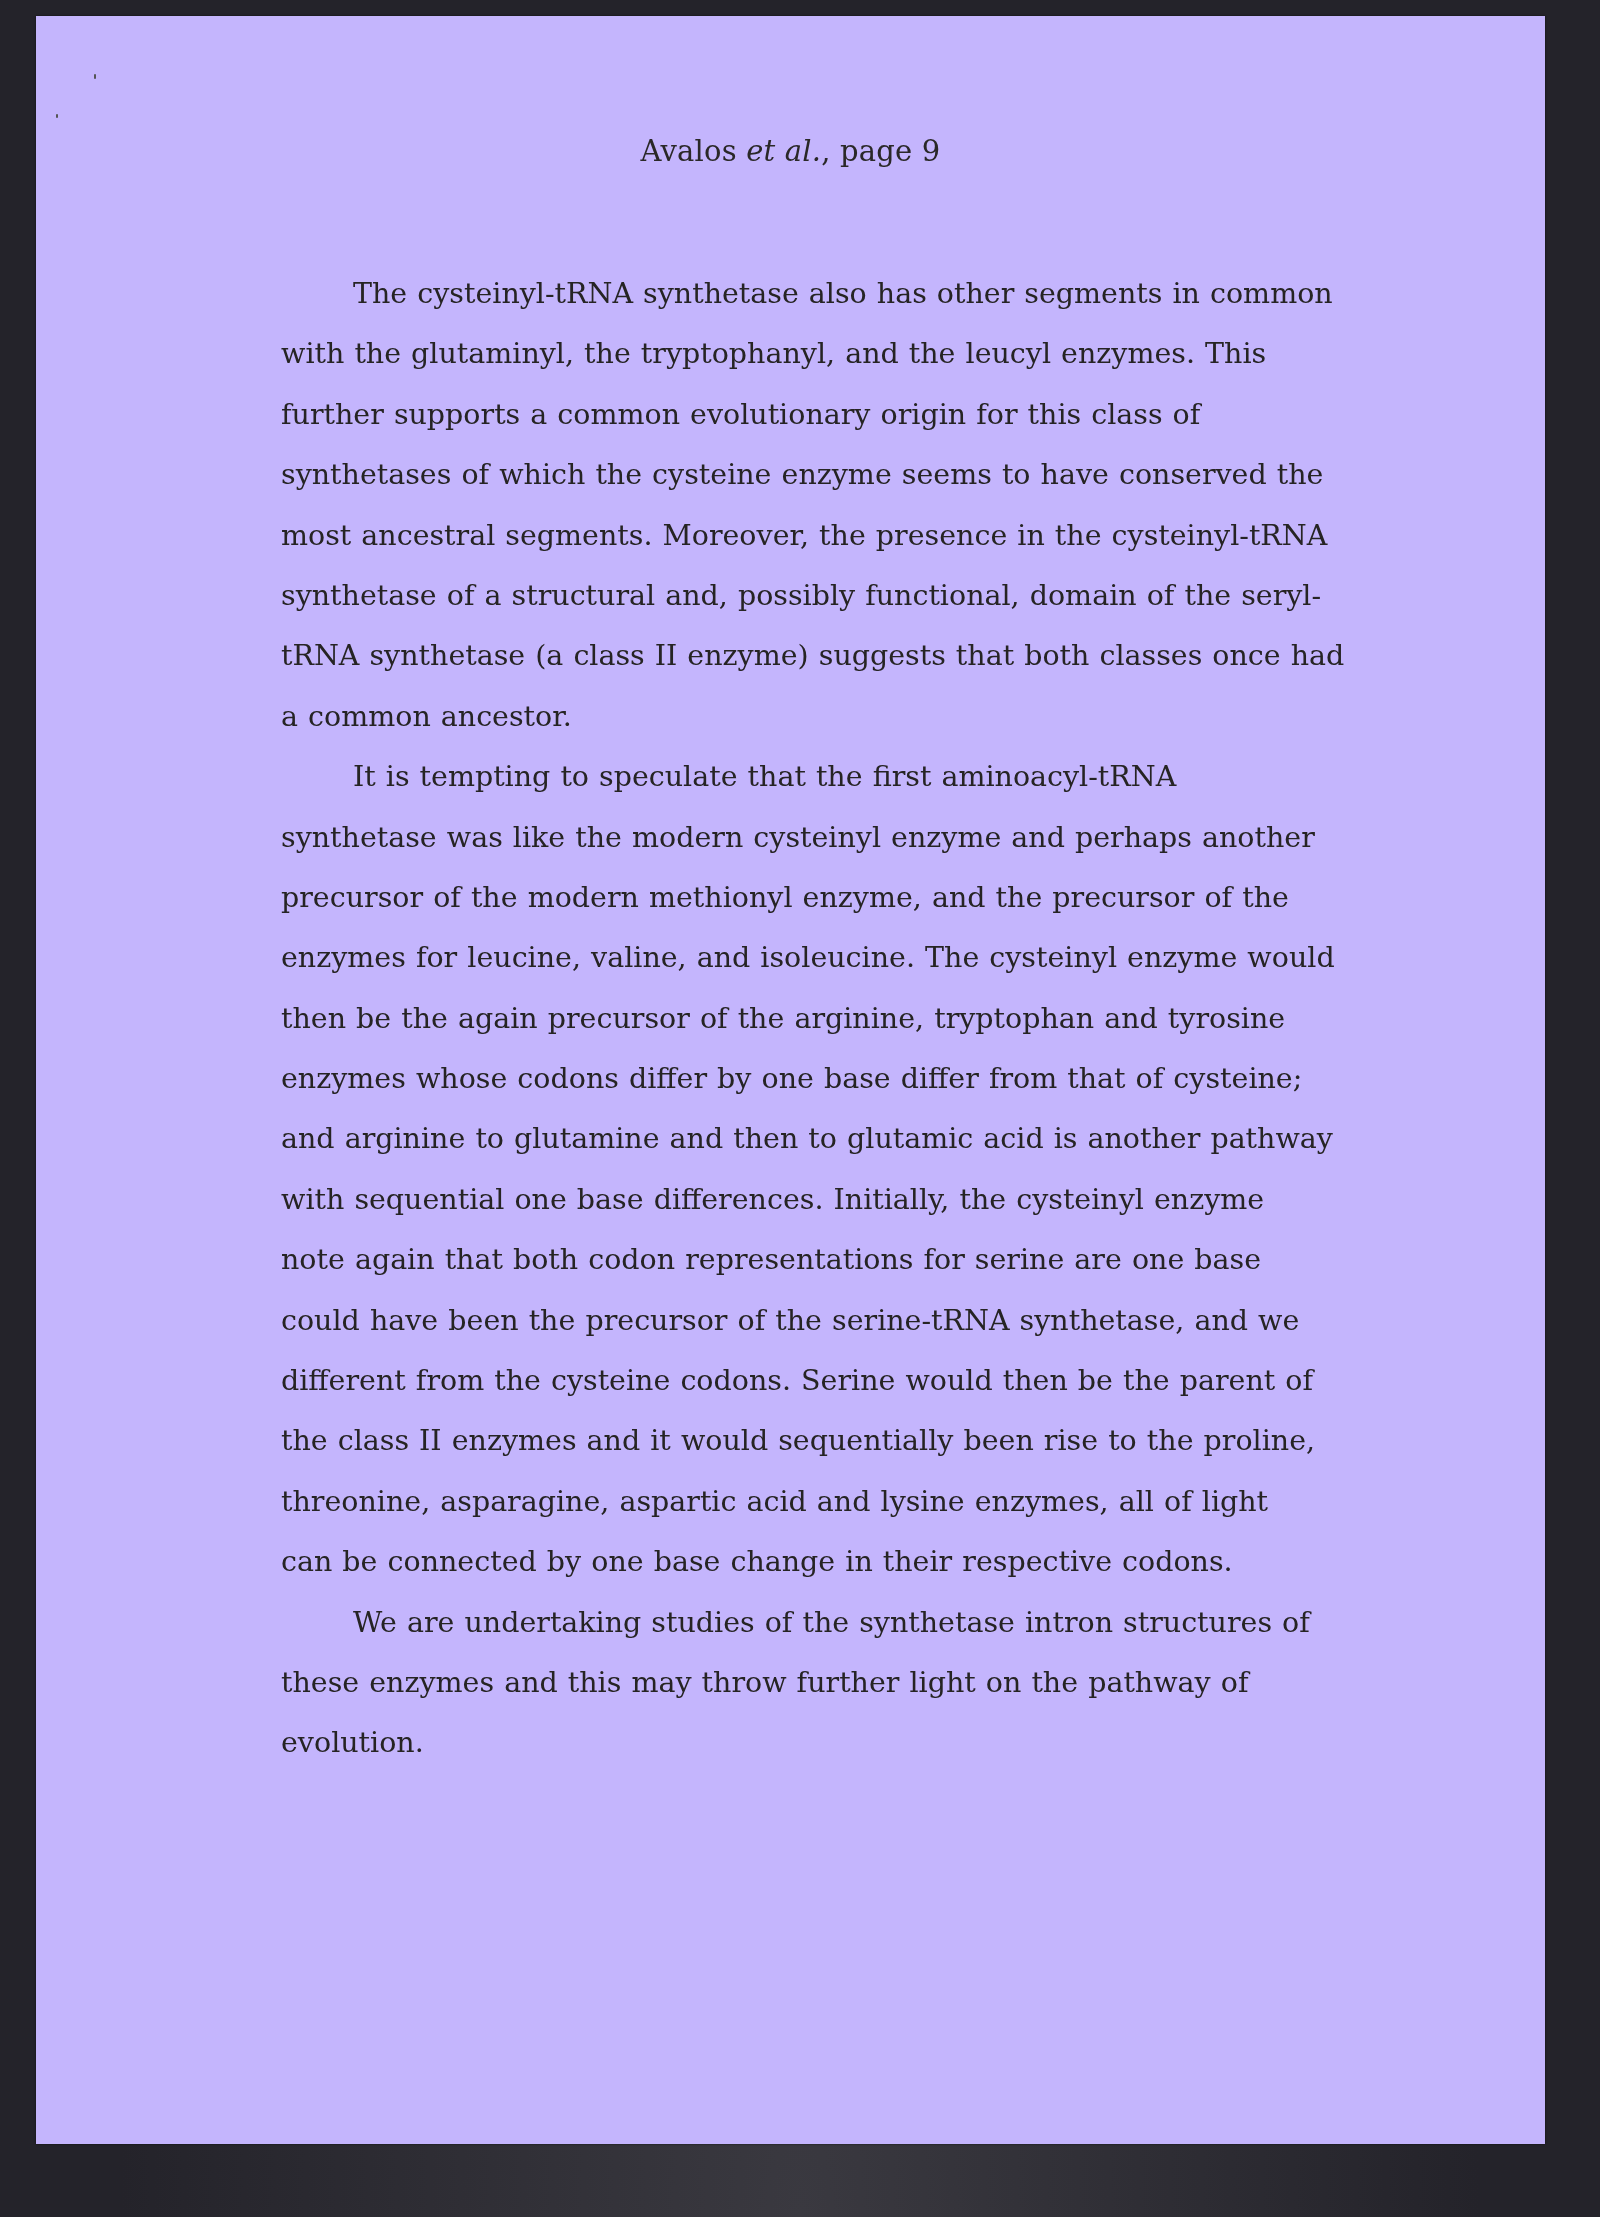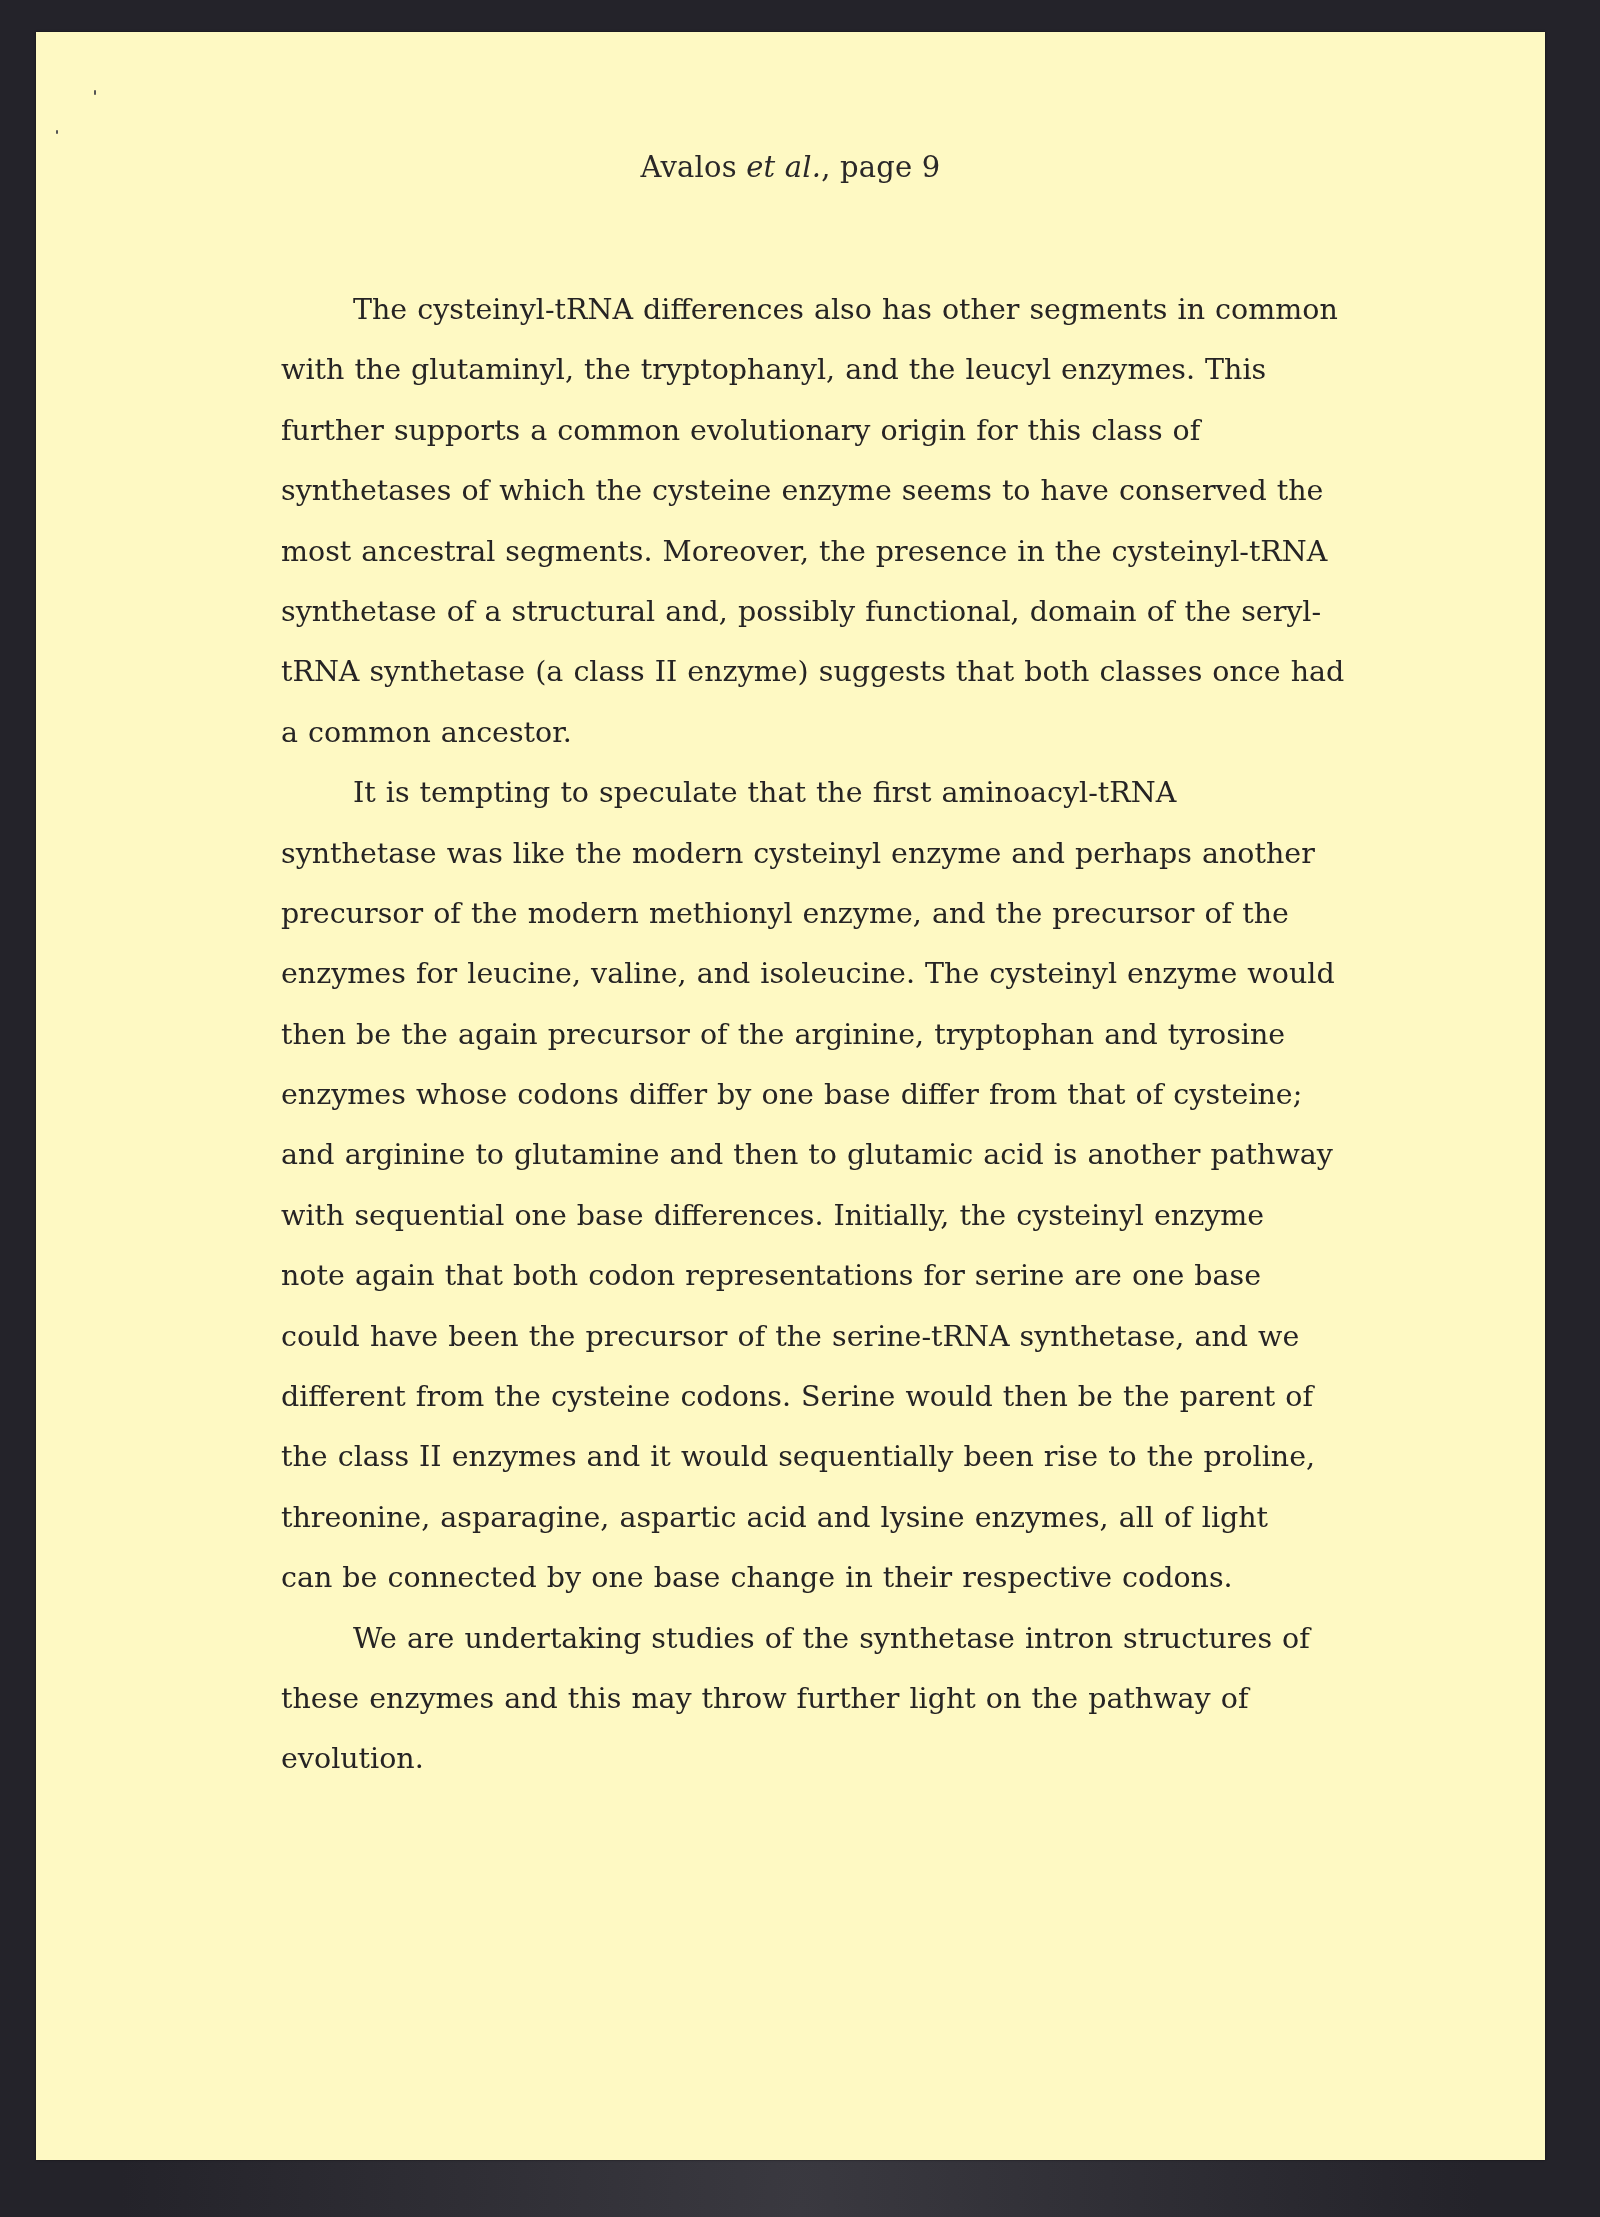--- a/index.html
+++ b/index.html
@@ -10,23 +10,23 @@
     font-family: "DejaVu Serif", serif;
   }
   .backdrop {
     position: absolute; inset: 0;
     background:
       radial-gradient(ellipse at 50% 100%, #3a3940 0%, #24232a 60%),
       #24232a;
   }
   .paper {
     position: absolute;
-    left: 36px; top: 32px;
+    left: 36px; top: 16px;
     width: 1509px; height: 2128px;
-    background: #fef9c3;
+    background: #c4b5fd;
     box-shadow: 0 0 2px rgba(0,0,0,0.6);
   }
   .running-head {
     position: absolute;
     left: 0; right: 0; top: 118px;
     text-align: center;
     font-size: 29px;
     color: #2a2828;
     letter-spacing: 0.2px;
   }
@@ -59,21 +59,21 @@
   <span class="speck" style="left:20px;top:98px;width:2px;height:4px;"></span>
 
   <div class="running-head">
     <span>Avalos</span>
     <em>et al.</em><span>, page 9</span>
   </div>
 
   <div class="body-text">
 
     <div>
-      <div class="line indent">The cysteinyl-tRNA differences also has other segments in common</div>
+      <div class="line indent">The cysteinyl-tRNA synthetase also has other segments in common</div>
       <div class="line">with the glutaminyl, the tryptophanyl, and the leucyl enzymes. This</div>
       <div class="line">further supports a common evolutionary origin for this class of</div>
       <div class="line">synthetases of which the cysteine enzyme seems to have conserved the</div>
       <div class="line">most ancestral segments. Moreover, the presence in the cysteinyl-tRNA</div>
       <div class="line">synthetase of a structural and, possibly functional, domain of the seryl-</div>
       <div class="line">tRNA synthetase (a class II enzyme) suggests that both classes once had</div>
       <div class="line">a common ancestor.</div>
     </div>
 
     <div>

